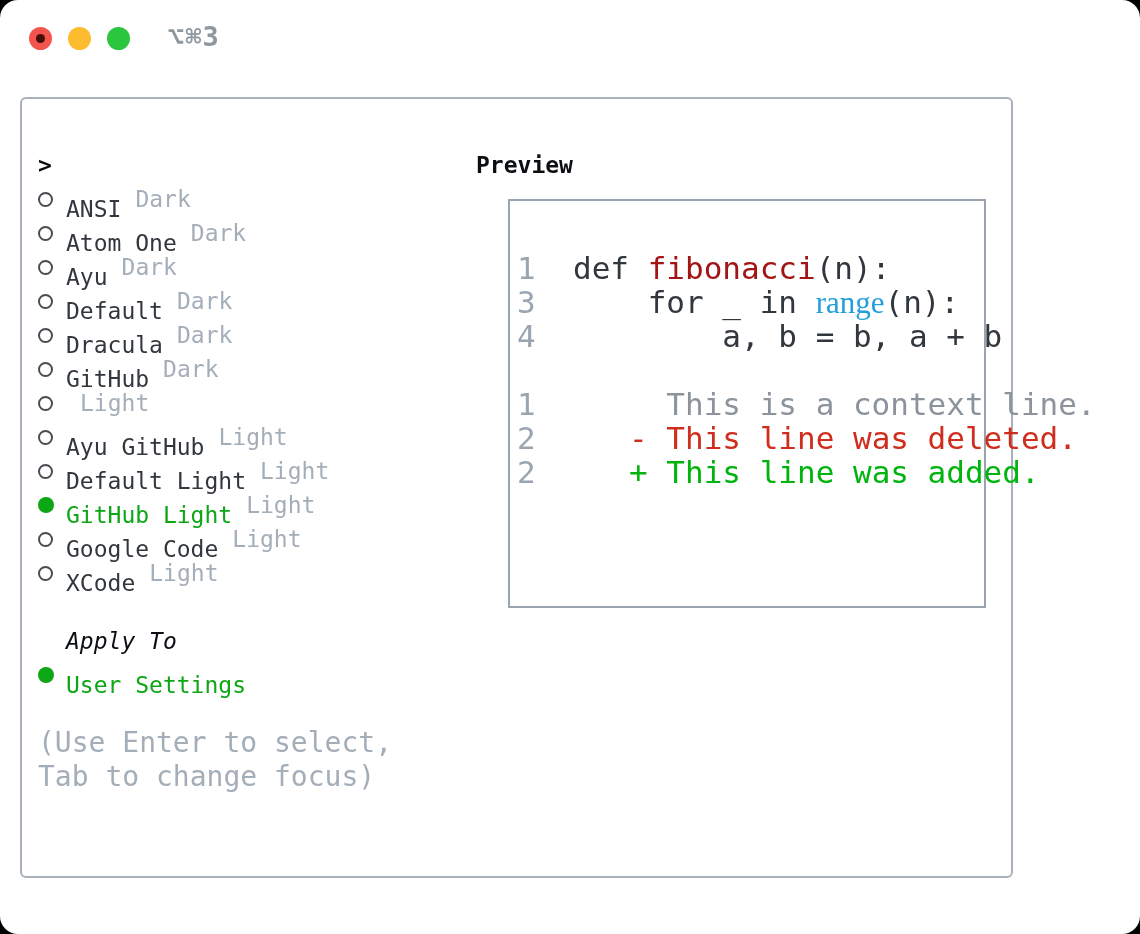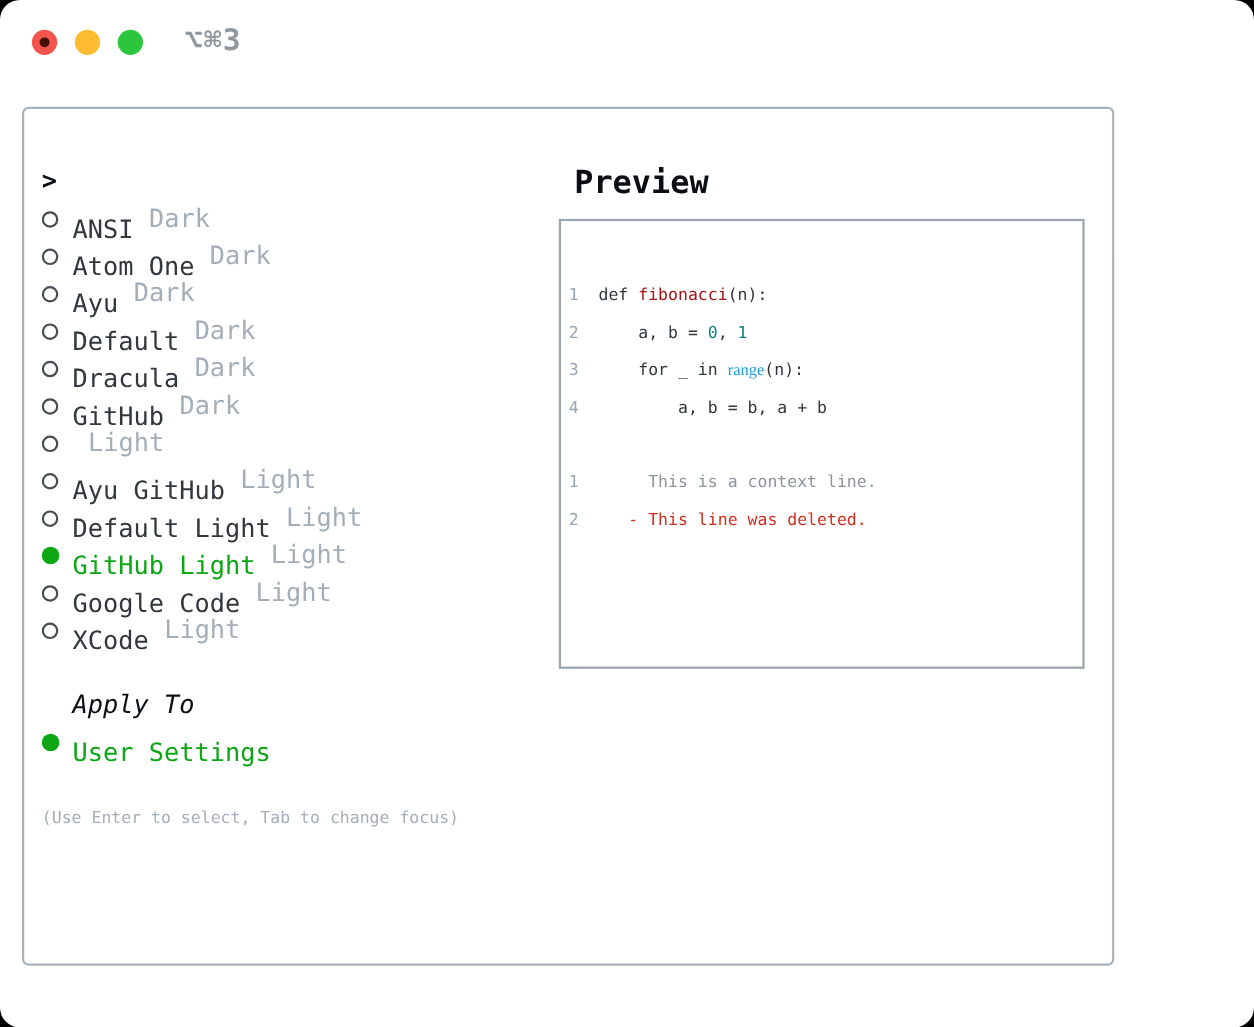--- a/index.html
+++ b/index.html
@@ -45,33 +45,33 @@
     width:16px;height:16px;border-radius:50%;background:var(--accent-green);
   }
   .prompt{color:var(--title-black);font-weight:bold;font-size:23px;line-height:34px;}
   .title-text{font-weight:bold;color:var(--title-black);}
   .item-label{color:var(--text-dark);margin-top:20px;}
   .item-label.selected{color:var(--accent-green);}
   .item-suffix{color:var(--muted-gray);margin-left:14px;}
   .section-title{color:var(--title-black);font-style:italic;}
   .spacer{height:34px;}
   .help{
-    width:410px;font-size:15px;line-height:34px;color:var(--muted-gray);
+    width:410px;font-size:28px;line-height:34px;color:var(--muted-gray);
     white-space:normal;
   }
   
   .preview-title{
-    position:absolute;left:500px;top:49px;height:34px;line-height:34px;
-    font-size:29px;font-weight:bold;color:var(--title-black);
+    position:absolute;left:454px;top:49px;height:34px;line-height:34px;
+    font-size:23px;font-weight:bold;color:var(--title-black);
   }
   .preview-box{
     position:absolute;left:486px;top:100px;width:478px;height:409px;
     border:2px solid var(--preview-border);box-sizing:border-box;background:#fff;
   }
-  .code{position:absolute;left:7px;top:50px;font-size:15px;line-height:34px;}
+  .code{position:absolute;left:7px;top:50px;font-size:31px;line-height:34px;}
   .code-line{height:34px;white-space:pre;}
   .seg-lineno{color:var(--lineno-gray);}
   .seg-code{color:var(--text-dark);}
   .seg-func{color:var(--function-red);}
   .seg-number{color:var(--number-teal);}
   .seg-builtin{color:var(--builtin-blue);font-family:Liberation Serif, serif;}
   .seg-context{color:var(--context-gray);}
   .seg-deleted{color:var(--deleted-red);}
   .seg-added{color:var(--added-green);}
 </style>
@@ -116,23 +116,23 @@
           <div class="row"><span class="marker filled"></span><span class="item-label selected">User Settings</span></div>
         </div>
       <div class="spacer"></div>
       <div class="help">(Use Enter to select, Tab to change focus)</div>
     </div>
 
     <div class="preview-title">Preview</div>
     <div class="preview-box">
       <div class="code" id="code">
           <div class="code-line"><span class="seg-lineno">1</span><span class="seg-code">  def </span><span class="seg-func">fibonacci</span><span class="seg-code">(n):</span></div>
-          <div class="code-line"><span class="seg-lineno">2</span><span class="seg-code">      a, b = </span><span class="seg-number">0</span><span class="seg-code">, </span><span class="seg-number">1</span></div>
           <div class="code-line"><span class="seg-lineno">3</span><span class="seg-code">      for _ in </span><span class="seg-builtin">range</span><span class="seg-code">(n):</span></div>
           <div class="code-line"><span class="seg-lineno">4</span><span class="seg-code">          a, b = b, a + b</span></div>
           <div class="code-line"><span class="seg-lineno"></span></div>
           <div class="code-line"><span class="seg-lineno">1</span><span class="seg-context">       This is a context line.</span></div>
           <div class="code-line"><span class="seg-lineno">2</span><span class="seg-code">     </span><span class="seg-deleted">- This line was deleted.</span></div>
+          <div class="code-line"><span class="seg-lineno">2</span><span class="seg-code">     </span><span class="seg-added">+ This line was added.</span></div>
         </div>
     </div>
 
   </div>
 </div>
 
 </body></html>

